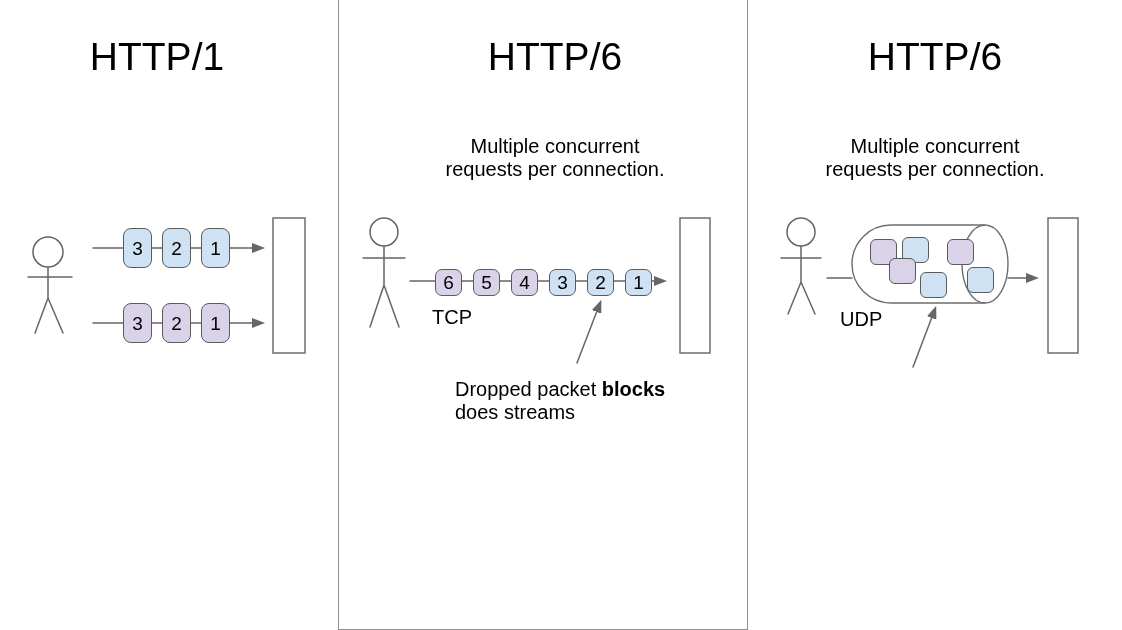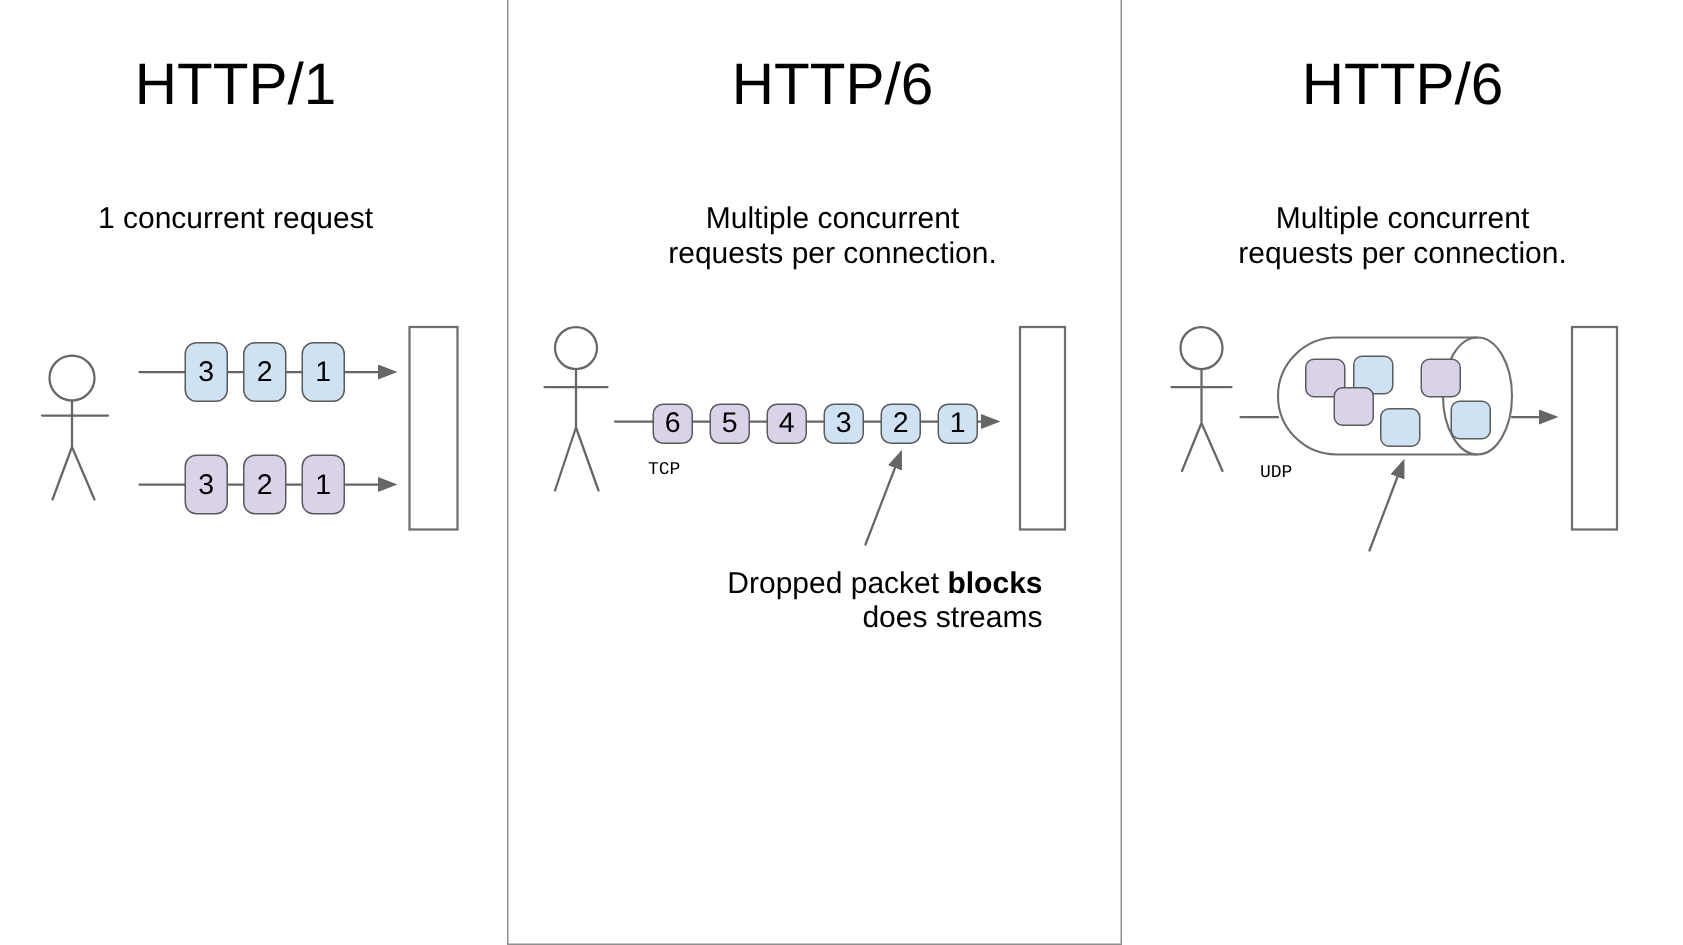--- a/index.html
+++ b/index.html
@@ -23,22 +23,22 @@
     display:flex;align-items:center;justify-content:center;
     font-size:19px;line-height:1;color:var(--c-ink,#000);
   }
   .p1{width:29px;height:40px;border-radius:8px;}
   .p2{width:27px;height:27px;border-radius:7px;}
   .p3{width:27px;height:26px;border-radius:6px;}
   .blue{background:var(--c-blue,#cfe2f3);}
   .purple{background:var(--c-purple,#d9d2e9);}
   .title{position:absolute;top:36px;font-size:39px;line-height:1.1;text-align:center;white-space:nowrap;}
   .subtitle{position:absolute;top:135px;font-size:20px;line-height:22.5px;text-align:center;}
-  .caption{position:absolute;font-size:20px;line-height:23px;text-align:right;}
-  .proto{position:absolute;font-size:12px;line-height:1;font-family:Liberation Mono, monospace;}
+  .caption{position:absolute;font-size:20px;line-height:23px;text-align:left;}
+  .proto{position:absolute;font-size:20px;line-height:1;}
   b{font-weight:700;}
 </style>
 </head>
 <body>
 
 <div class="canvas">
 
   <div class="mid-frame"></div>
 
   <svg class="art" width="1122" height="630" viewBox="0 0 1122 630">
@@ -118,21 +118,21 @@
 
   <div class="packet p3 purple" style="left:870px;top:239px"></div>
   <div class="packet p3 blue" style="left:902px;top:237px"></div>
   <div class="packet p3 purple" style="left:889px;top:258px"></div>
   <div class="packet p3 blue" style="left:920px;top:272px"></div>
   <div class="packet p3 purple" style="left:947px;top:239px"></div>
   <div class="packet p3 blue" style="left:967px;top:267px"></div>
 
   <div class="title" style="left:-12px;width:338px">HTTP/1</div>
   <div class="subtitle" style="left:-12px;width:338px">
-    <span>1 concurrent request</span><br>
+    <br>
   </div>
 
   <div class="title" style="left:350px;width:410px">HTTP/6</div>
   <div class="subtitle" style="left:350px;width:410px">
     <span>Multiple concurrent</span><br>
     <span>requests per connection.</span>
   </div>
   <div class="proto" style="left:432px;top:307px">TCP</div>
   <div class="caption" style="left:455px;top:378px;width:240px">
     <span>Dropped packet </span><b>blocks</b><br>

